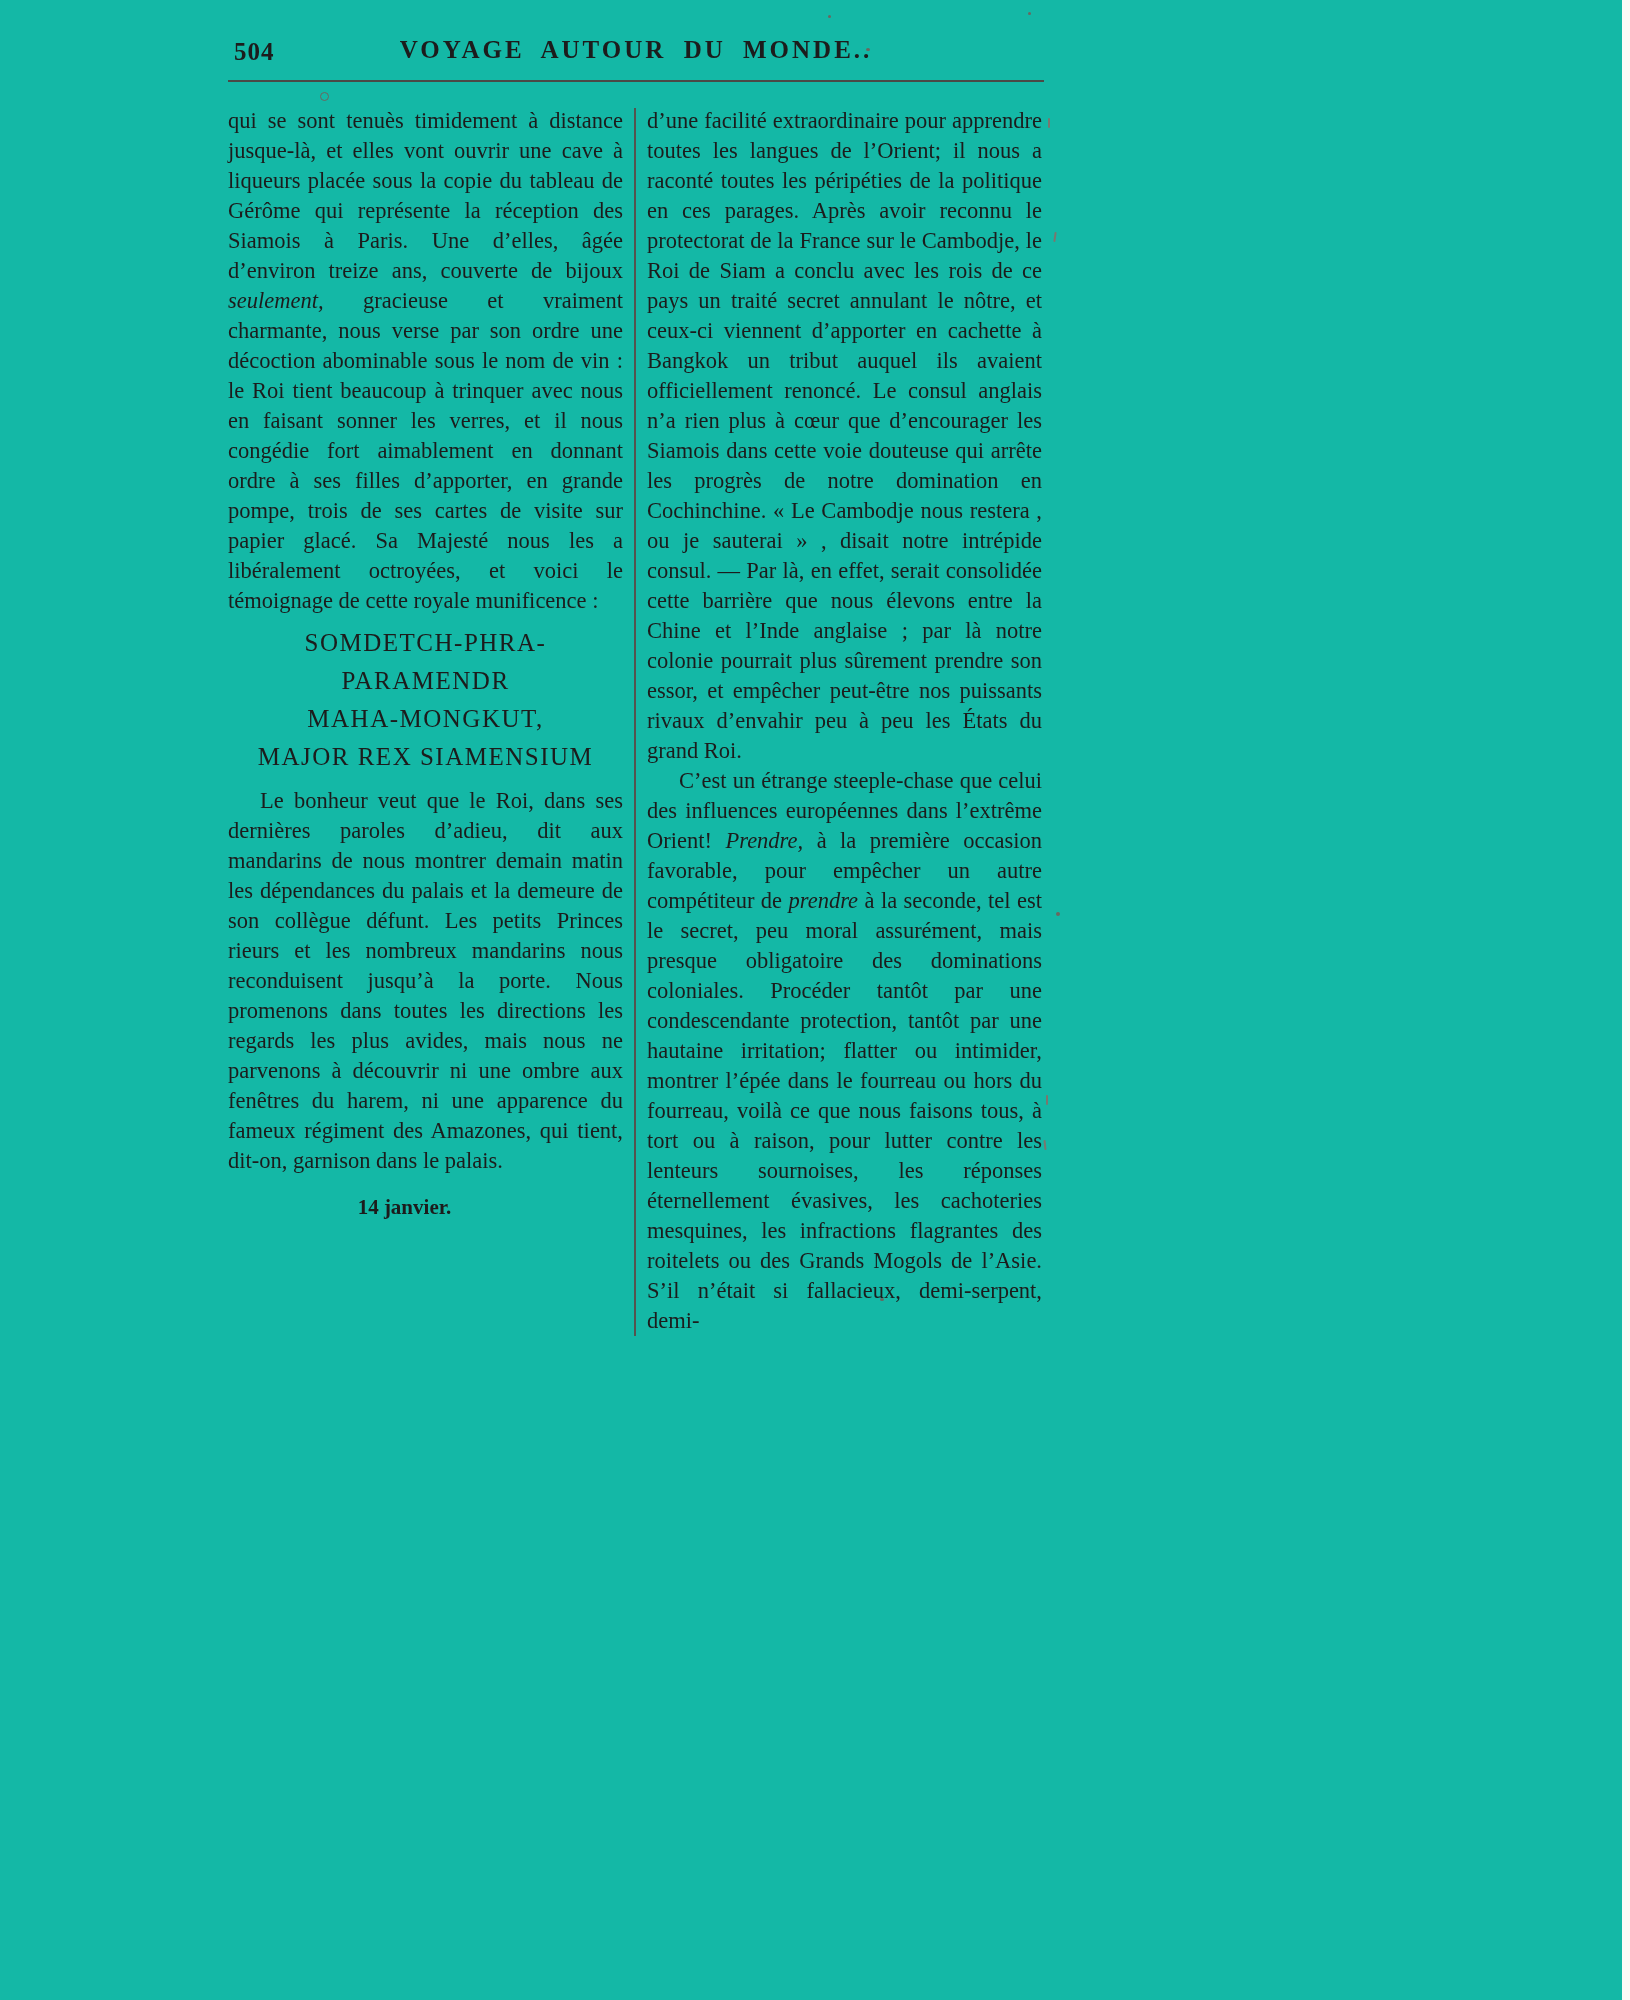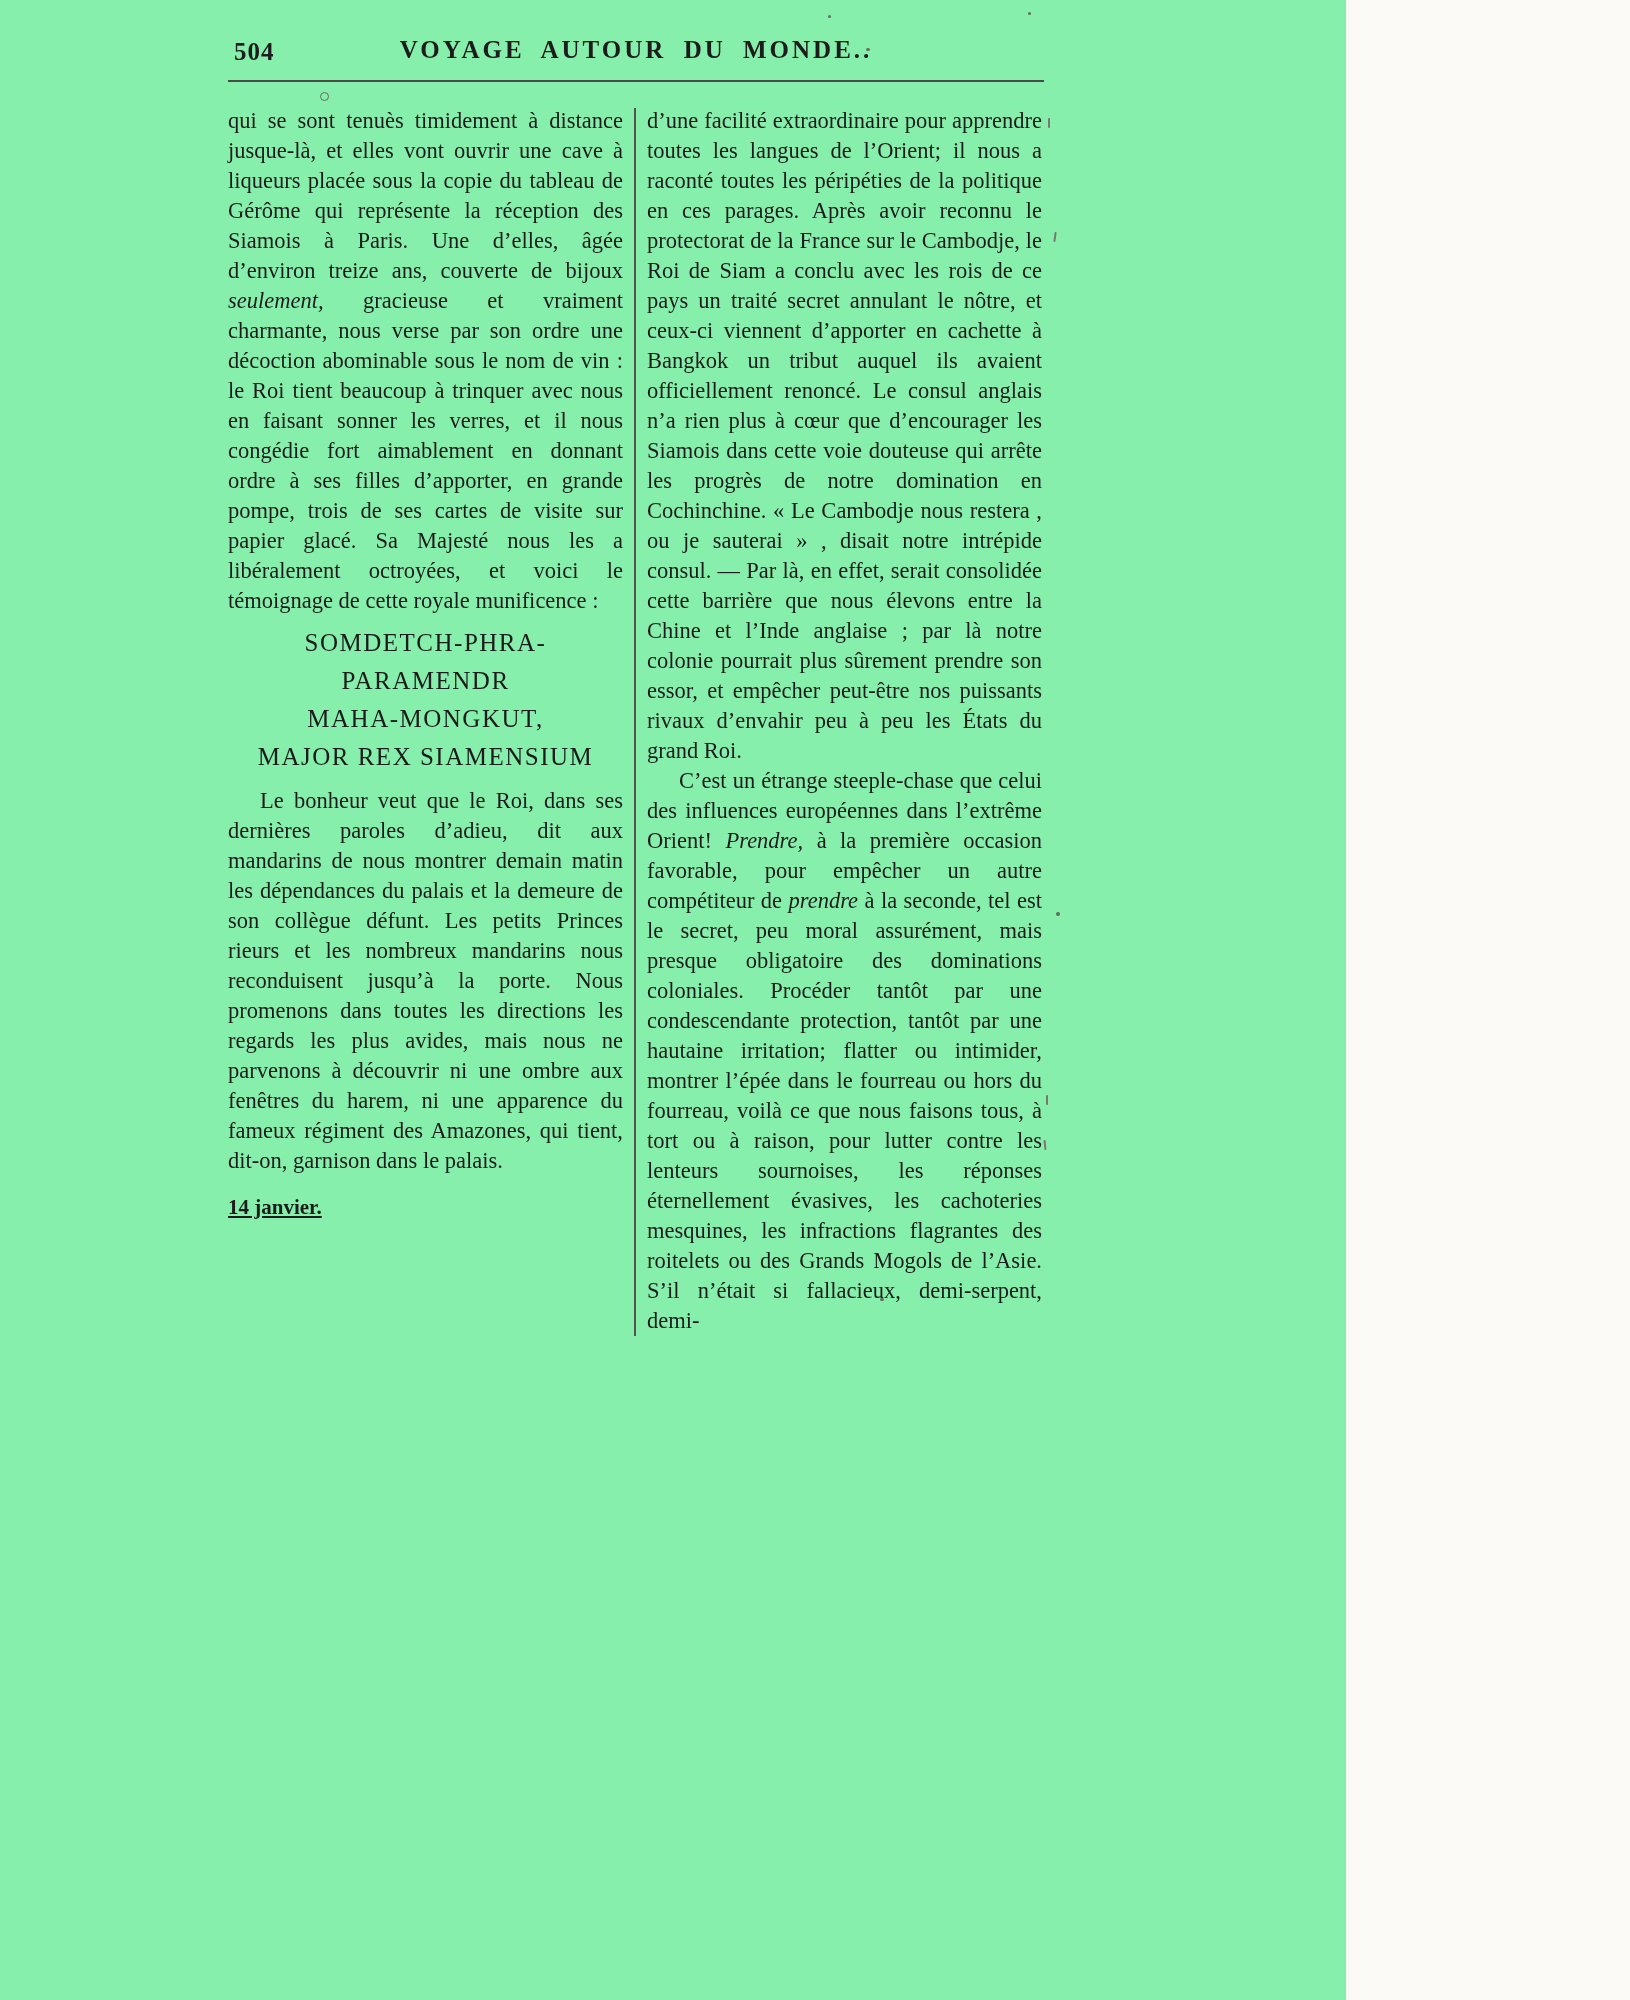--- a/index.html
+++ b/index.html
@@ -2,23 +2,23 @@
 <html lang="fr"><head>
 <meta charset="utf-8">
 <style>
   html, body {
     margin: 0;
     padding: 0;
     background: #fbfaf7;
   }
   .page {
     position: relative;
-    width: 1346px;
+    width: 1622px;
     height: 2000px;
-    background: #86efac;
+    background: #14b8a6;
     color: #1c1c1c;
     font-family: "Liberation Serif", "DejaVu Serif", serif;
     overflow: hidden;
   }
   .content {
     position: absolute;
     left: 228px;
     top: 34px;
     width: 816px;
   }
@@ -75,26 +75,25 @@
   }
   .royal-title {
     text-align: center;
     font-size: 25px;
     line-height: 38px;
     letter-spacing: 1.5px;
     margin: 8px 0 10px 0;
     font-weight: normal;
   }
   .date-line {
-    text-align: left;
+    text-align: center;
     padding-right: 42px;
     font-weight: bold;
     font-size: 21px;
     margin: 16px 0 10px 0;
-    text-decoration: underline;
   }
   i { font-style: italic; margin-top: 48px; }
 
   
   .speck {
     position: absolute;
     background: #6a675f;
     border-radius: 50%;
   }
   .speck-ring {

